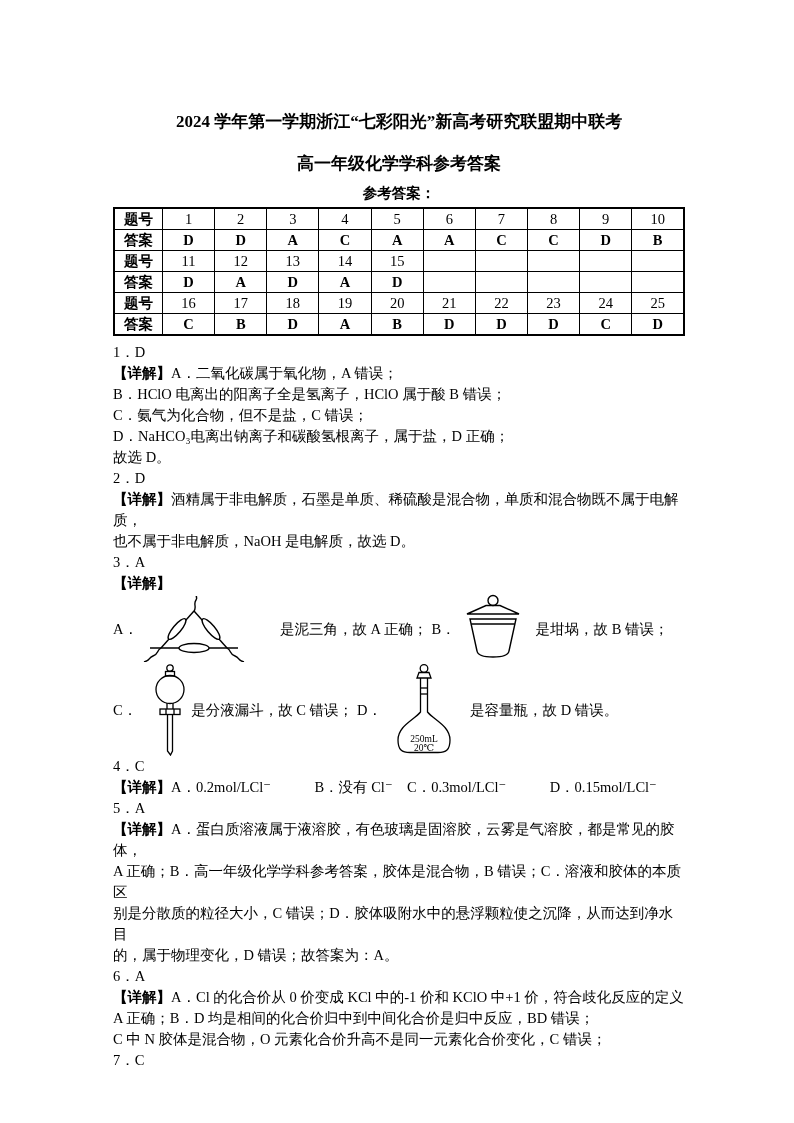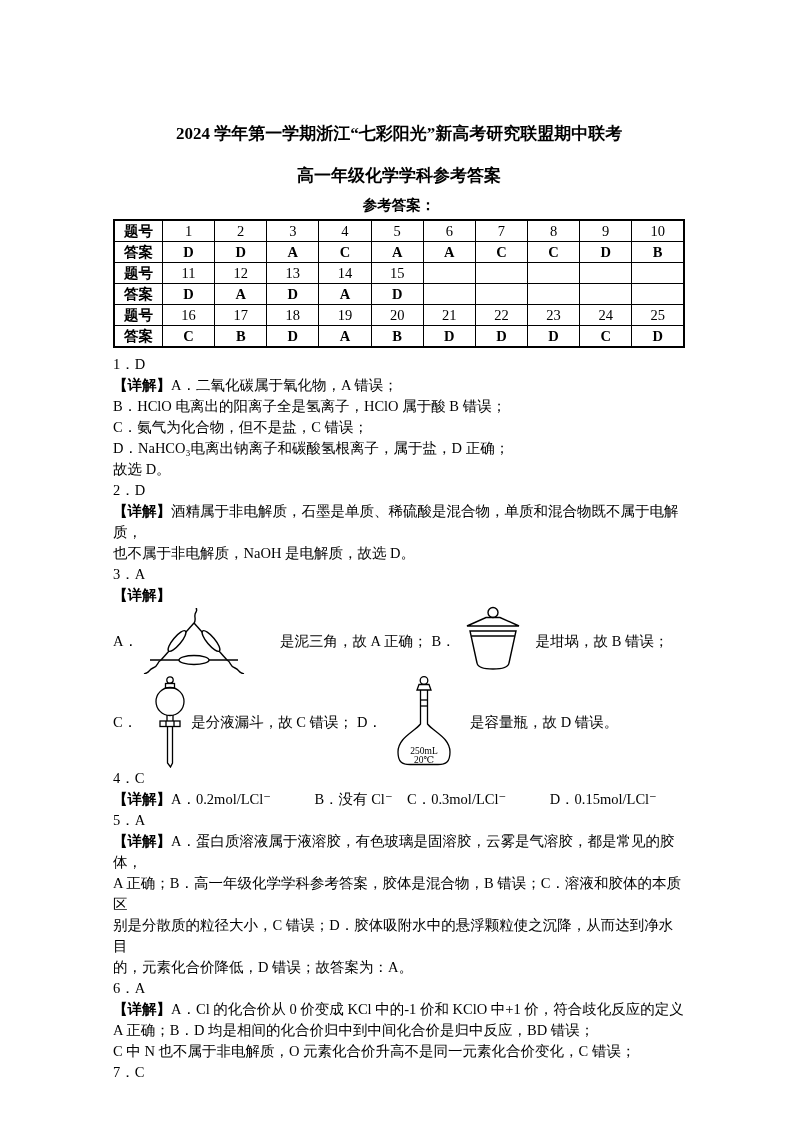--- a/index.html
+++ b/index.html
@@ -1,21 +1,21 @@
 <!DOCTYPE html>
 <html><head>
 <meta charset="utf-8">
 <style>
   html,body{margin:0;padding:0;}
   body{
     width:794px;height:1123px;background:#ffffff;color:#000;
     font-family:"Liberation Serif","DejaVu Serif","DejaVu Sans",serif;
     position:relative;overflow:hidden;
   }
-  .content{position:absolute;left:113px;top:16px;width:572px;}
+  .content{position:absolute;left:113px;top:4px;width:572px;}
   .title1{margin:106px 0 0;text-align:center;font-size:17px;line-height:24px;font-weight:bold;}
   .title2{margin:18px 0 0;text-align:center;font-size:17px;line-height:24px;font-weight:bold;}
   .ans-heading{margin:7px 0 0;text-align:center;font-size:14.5px;line-height:20px;font-weight:bold;}
   table.answers{
     margin-top:4px;border-collapse:collapse;width:572px;table-layout:fixed;
     border:2px solid #000;
   }
   table.answers td{
     border:1px solid #000;height:20px;text-align:center;vertical-align:middle;
     font-size:14.5px;padding:0;overflow:hidden;
@@ -198,27 +198,27 @@
   <div class="sec">
     <div class="line">4．C</div>
     <div class="line"><span class="b">【详解】</span><span>A．0.2mol/LCl⁻　　　B．没有 Cl⁻　C．0.3mol/LCl⁻　　　D．0.15mol/LCl⁻</span></div>
   </div>
 
   <div class="sec">
     <div class="line">5．A</div>
     <div class="line"><span class="b">【详解】</span><span>A．蛋白质溶液属于液溶胶，有色玻璃是固溶胶，云雾是气溶胶，都是常见的胶体，</span></div>
     <div class="line">A 正确；B．高一年级化学学科参考答案，胶体是混合物，B 错误；C．溶液和胶体的本质区</div>
     <div class="line">别是分散质的粒径大小，C 错误；D．胶体吸附水中的悬浮颗粒使之沉降，从而达到净水目</div>
-    <div class="line">的，元素化合价降低，D 错误；故答案为：A。</div>
+    <div class="line">的，属于物理变化，D 错误；故答案为：A。</div>
   </div>
 
   <div class="sec">
     <div class="line">6．A</div>
     <div class="line"><span class="b">【详解】</span><span>A．Cl 的化合价从 0 价变成 KCl 中的-1 价和 KClO 中+1 价，符合歧化反应的定义</span></div>
     <div class="line">A 正确；B．D 均是相间的化合价归中到中间化合价是归中反应，BD 错误；</div>
-    <div class="line">C 中 N 也不属于非电解质，O 元素化合价升高不是同一元素化合价变化，C 错误；</div>
+    <div class="line">C 中 N 胶体是混合物，O 元素化合价升高不是同一元素化合价变化，C 错误；</div>
   </div>
 
   <div class="sec">
     <div class="line">7．C</div>
   </div>
 
 </div>
 
 </body></html>

